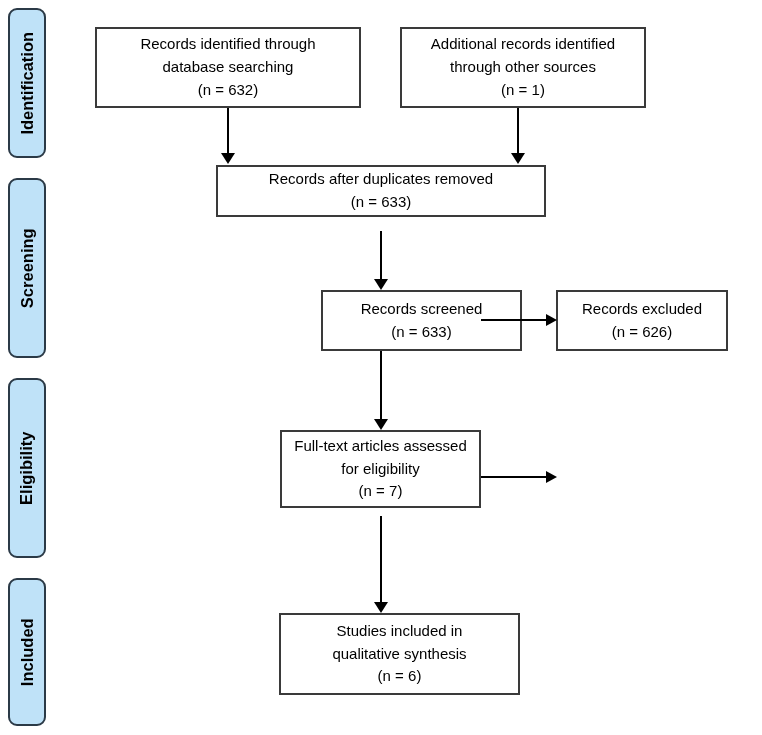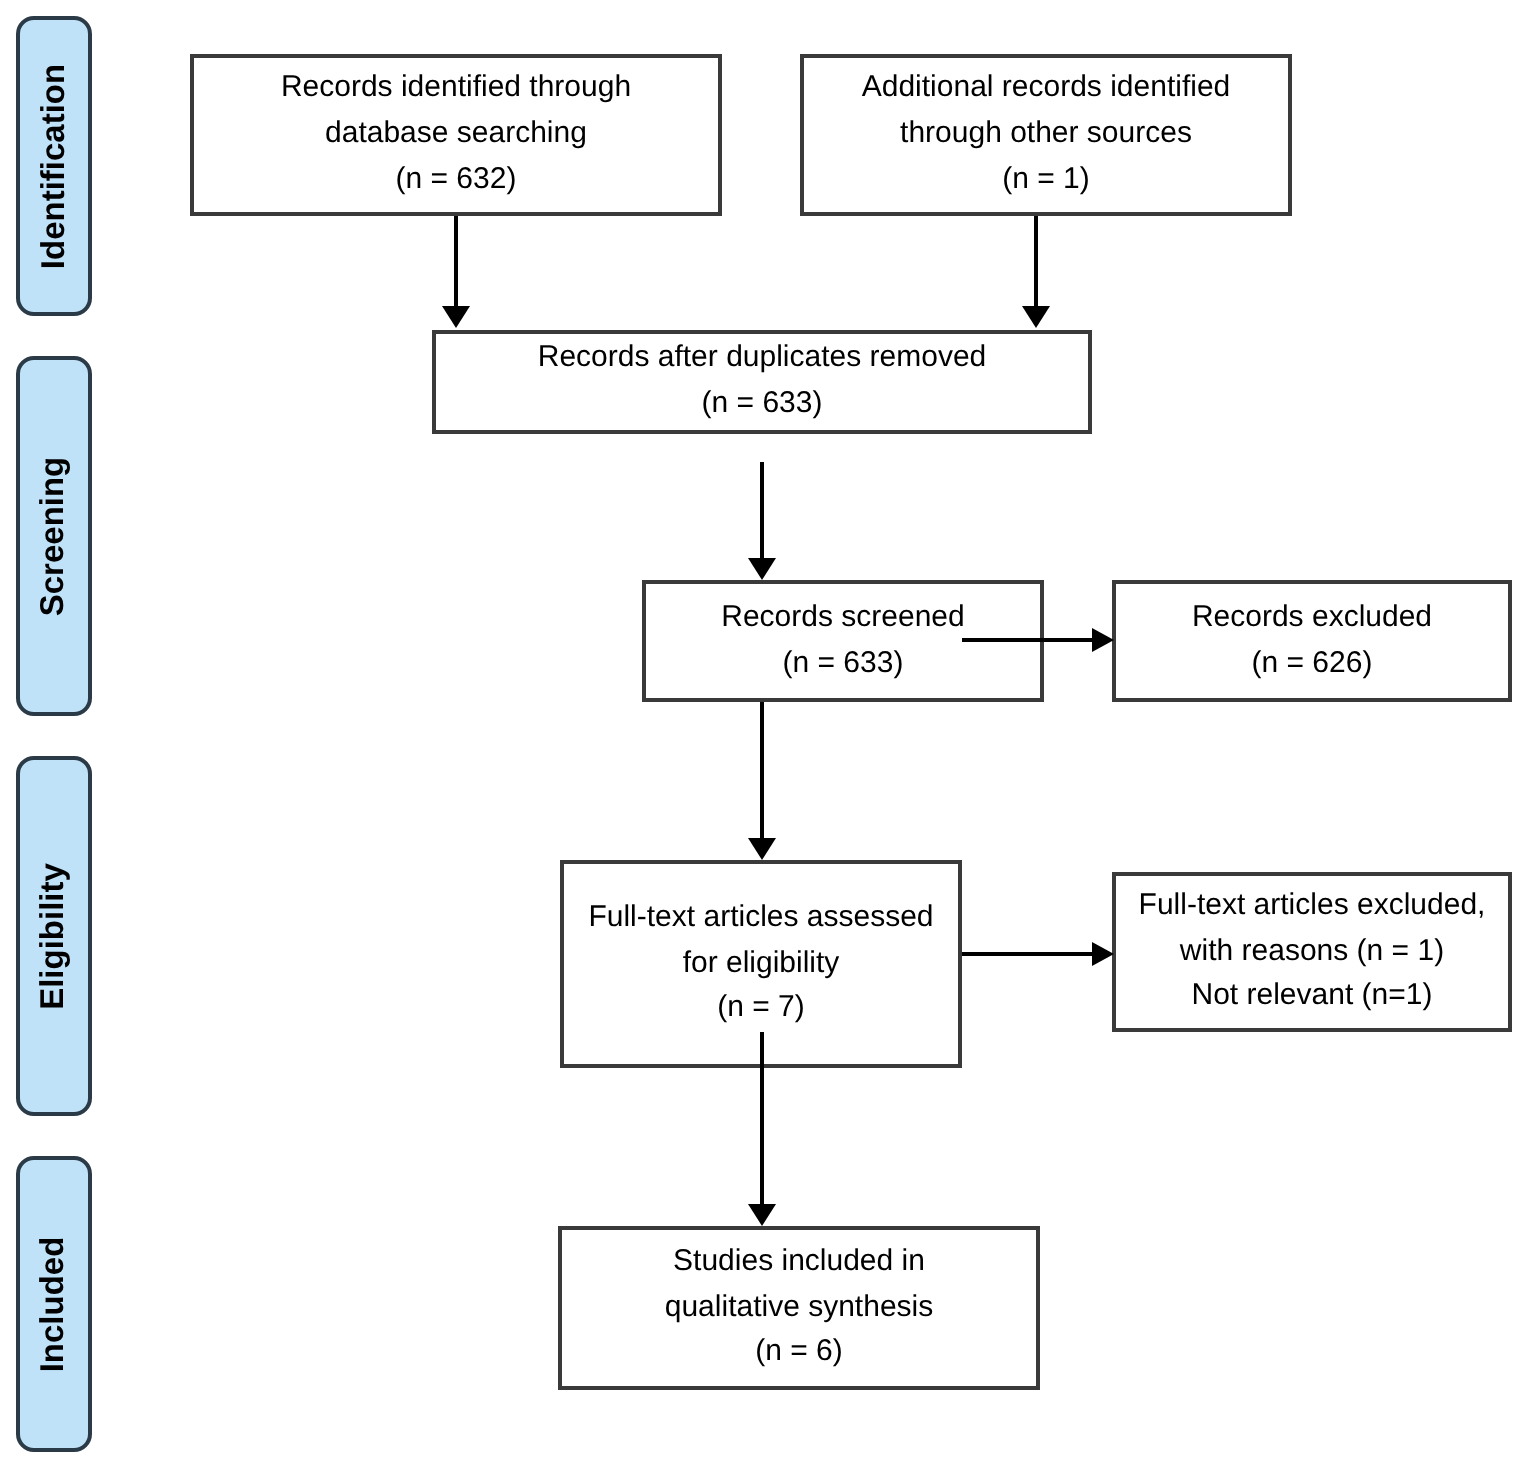--- a/index.html
+++ b/index.html
@@ -133,42 +133,37 @@
   </div>
 
   <div class="vline" style="left:380px; top:231px; height:48px;"></div>
   <div class="arrow-down" style="left:374px; top:279px;"></div>
 
   <div class="box" style="left:280px; top:290px; width:201px; height:61px;margin-left:41px;">
     <span class="box-text">Records screened
 (n = 633)</span>
   </div>
 
-  <div class="box" style="left:556px; top:290px; width:200px; height:61px;">
+  <div class="box" style="left:556px; top:290px; width:172px; height:61px;">
     <span class="box-text">Records excluded
 (n = 626)</span>
   </div>
 
   <div class="hline" style="left:481px; top:319px; width:66px;"></div>
   <div class="arrow-right" style="left:546px; top:314px;"></div>
 
   <div class="vline" style="left:380px; top:351px; height:68px;"></div>
   <div class="arrow-down" style="left:374px; top:419px;"></div>
 
-  <div class="box" style="left:280px; top:430px; width:201px; height:104px;justify-content:center;">
+  <div class="box" style="left:280px; top:430px; width:201px; height:78px;justify-content:center;">
     <span class="box-text">Full-text articles assessed
 for eligibility
 (n = 7)</span>
   </div>
 
-  <div class="box" style="left:556px; top:436px; width:200px; height:80px;">
-    <span class="box-text">Full-text articles excluded,
-with reasons (n = 1)
-Not relevant (n=1)</span>
-  </div>
 
   <div class="hline" style="left:481px; top:476px; width:66px;"></div>
   <div class="arrow-right" style="left:546px; top:471px;"></div>
 
   <div class="vline" style="left:380px; top:516px; height:86px;"></div>
   <div class="arrow-down" style="left:374px; top:602px;"></div>
 
   <div class="box" style="left:279px; top:613px; width:241px; height:82px;">
     <span class="box-text">Studies included in
 qualitative synthesis

